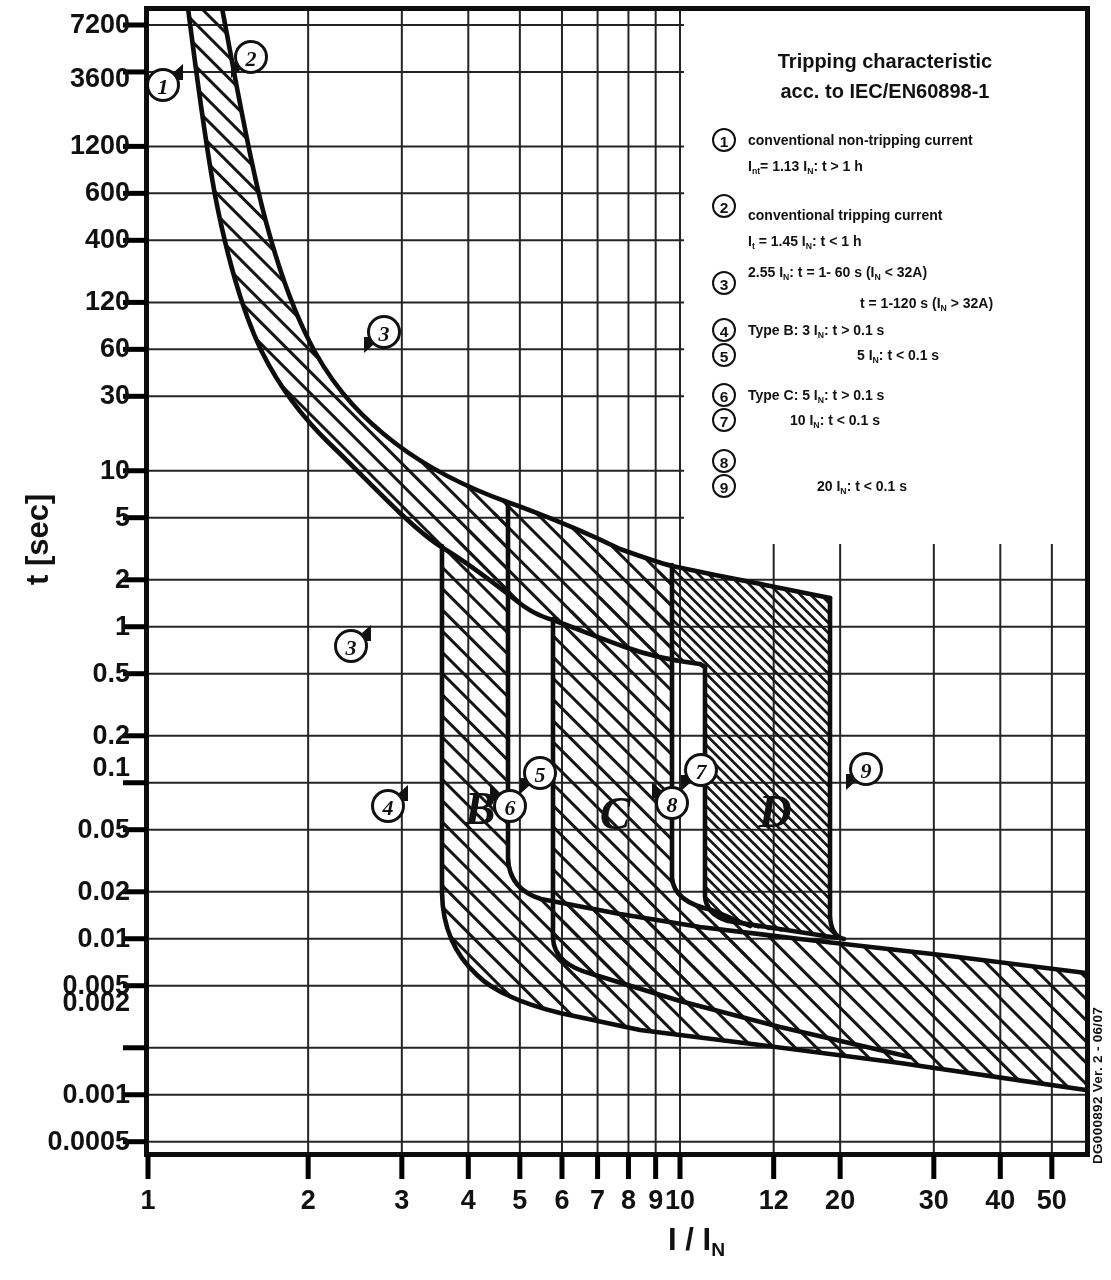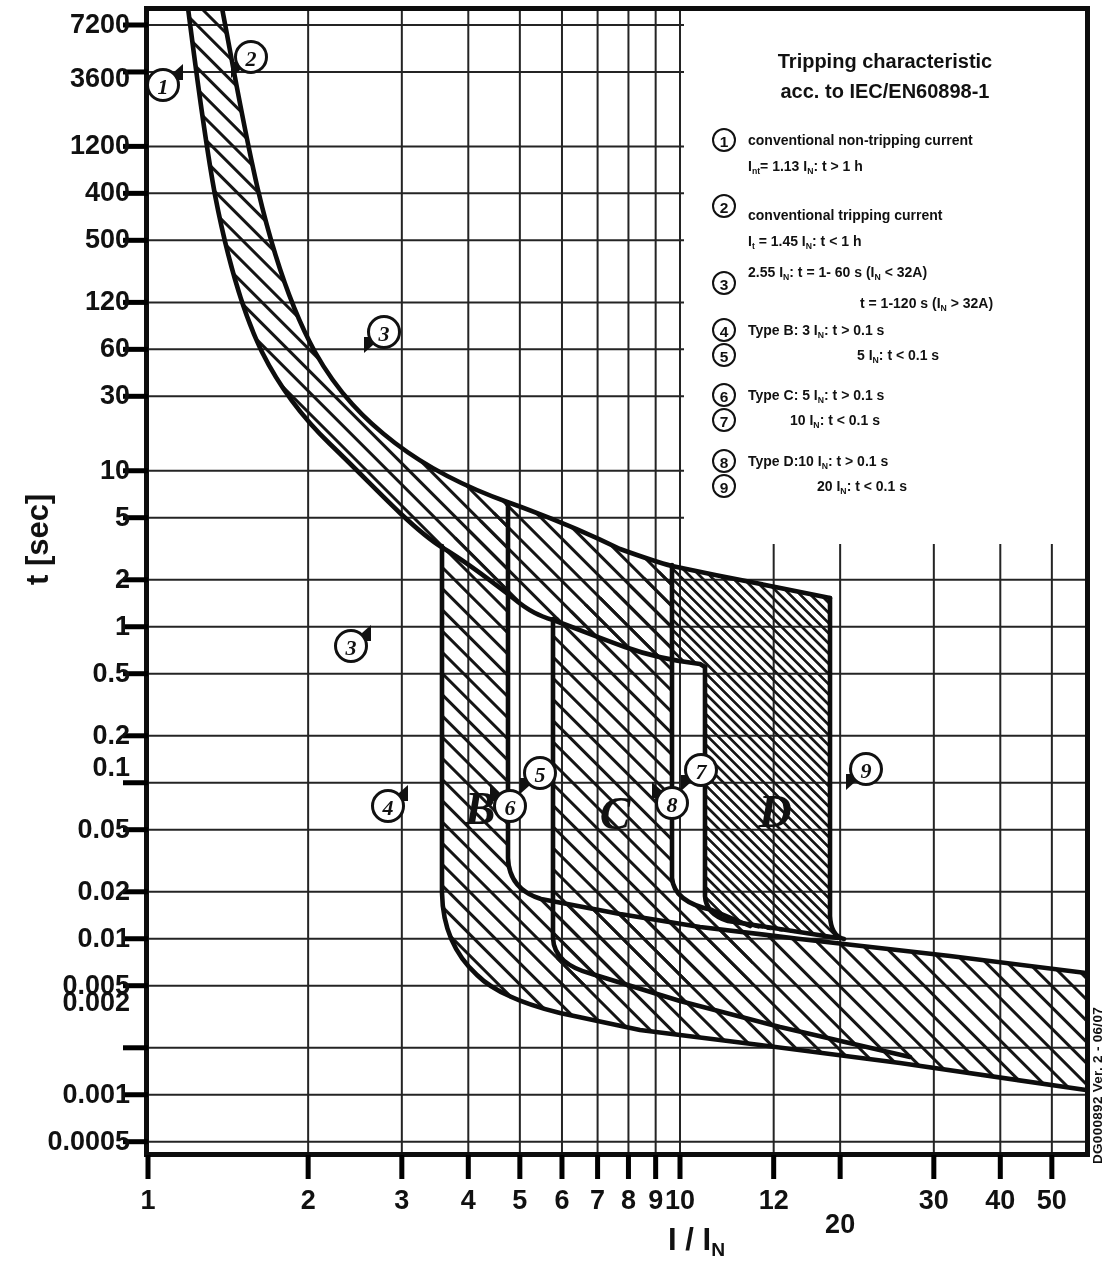--- a/index.html
+++ b/index.html
@@ -211,22 +211,22 @@
         <rect x="931.3285075108604" y="1155" width="5" height="24" fill="#000"></rect>
         <rect x="997.795915386476" y="1155" width="5" height="24" fill="#000"></rect>
         <rect x="1049.352042306762" y="1155" width="5" height="24" fill="#000"></rect>
       </g>
   </svg>
 
   <div id="ylabels">
       <div class="ylab" style="top: 9px;">7200</div>
       <div class="ylab" style="top: 63px;">3600</div>
       <div class="ylab" style="top: 130.392px;">1200</div>
-      <div class="ylab" style="top: 177.352px;">400</div>
-      <div class="ylab" style="top: 224.313px;">500</div>
+      <div class="ylab" style="top: 177.352px;">600</div>
+      <div class="ylab" style="top: 224.313px;">400</div>
       <div class="ylab" style="top: 286.392px;">120</div>
       <div class="ylab" style="top: 333.352px;">60</div>
       <div class="ylab" style="top: 380.313px;">30</div>
       <div class="ylab" style="top: 454.744px;">10</div>
       <div class="ylab" style="top: 501.705px;">5</div>
       <div class="ylab" style="top: 563.783px;">2</div>
       <div class="ylab" style="top: 610.744px;">1</div>
       <div class="ylab" style="top: 657.705px;">0.5</div>
       <div class="ylab" style="top: 719.783px;">0.2</div>
       <div class="ylab" style="top: 752px;">0.1</div>
@@ -243,21 +243,21 @@
       <div class="xlab" style="left: 268.148px;">2</div>
       <div class="xlab" style="left: 361.829px;">3</div>
       <div class="xlab" style="left: 428.296px;">4</div>
       <div class="xlab" style="left: 479.852px;">5</div>
       <div class="xlab" style="left: 521.976px;">6</div>
       <div class="xlab" style="left: 557.592px;">7</div>
       <div class="xlab" style="left: 588.444px;">8</div>
       <div class="xlab" style="left: 615.657px;">9</div>
       <div class="xlab" style="left: 640px;">10</div>
       <div class="xlab" style="left: 733.681px;">12</div>
-      <div class="xlab" style="left: 800.148px; margin-top: 24px;">20</div>
+      <div class="xlab" style="left: 800.148px;">20</div>
       <div class="xlab" style="left: 893.829px;">30</div>
       <div class="xlab" style="left: 960.296px;">40</div>
       <div class="xlab" style="left: 1011.85px;">50</div>
     </div>
 
   <div id="ytitle" class="axis-title"><span>t [sec]</span></div>
   <div id="xtitle" class="axis-title"><span>I / I</span><sub class="sub">N</sub></div>
 
   <div id="legend">
     <div class="ltitle" style="top:40px">Tripping characteristic</div>
@@ -287,23 +287,20 @@
       </div>
       <div class="lcirc" style="left: 28px; top: 373px;">6</div>
       <div class="litext" style="top: 372px;">
         <div><span>Type C: 5 I</span><sub class="sub">N</sub><span>: t &gt; 0.1 s</span></div>
       </div>
       <div class="lcirc" style="left: 28px; top: 398px;">7</div>
       <div class="litext" style="top: 397px; left: 106px;">
         <div><span>10 I</span><sub class="sub">N</sub><span>: t &lt; 0.1 s</span></div>
       </div>
       <div class="lcirc" style="left: 28px; top: 439px;">8</div>
-      <div class="litext" style="top: 438px;">
-        <div><span>Type D:10 I</span><sub class="sub">N</sub><span>: t &gt; 0.1 s</span></div>
-      </div>
       <div class="lcirc" style="left: 28px; top: 464px;">9</div>
       <div class="litext" style="top: 463px; left: 133px;">
         <div><span>20 I</span><sub class="sub">N</sub><span>: t &lt; 0.1 s</span></div>
       </div>
     </div>
 
   <div id="docref">DG000892 Ver. 2 - 06/07</div>
 </div>
 
 </body></html>

